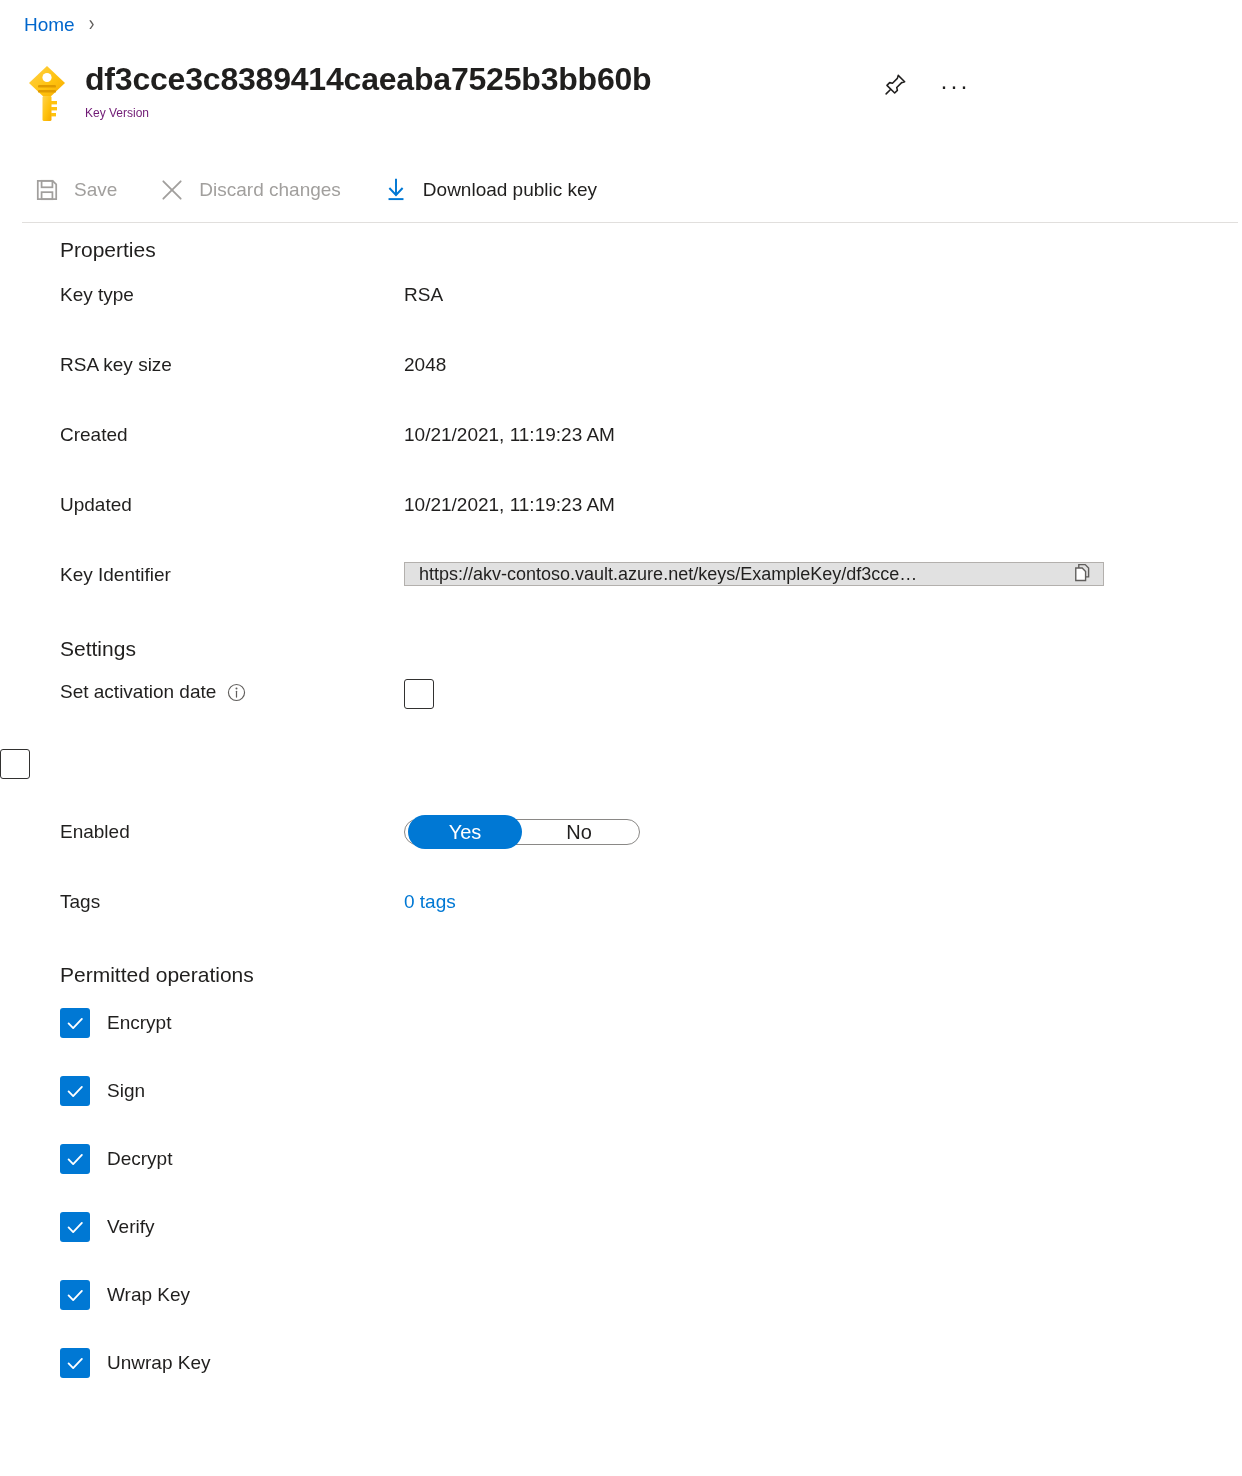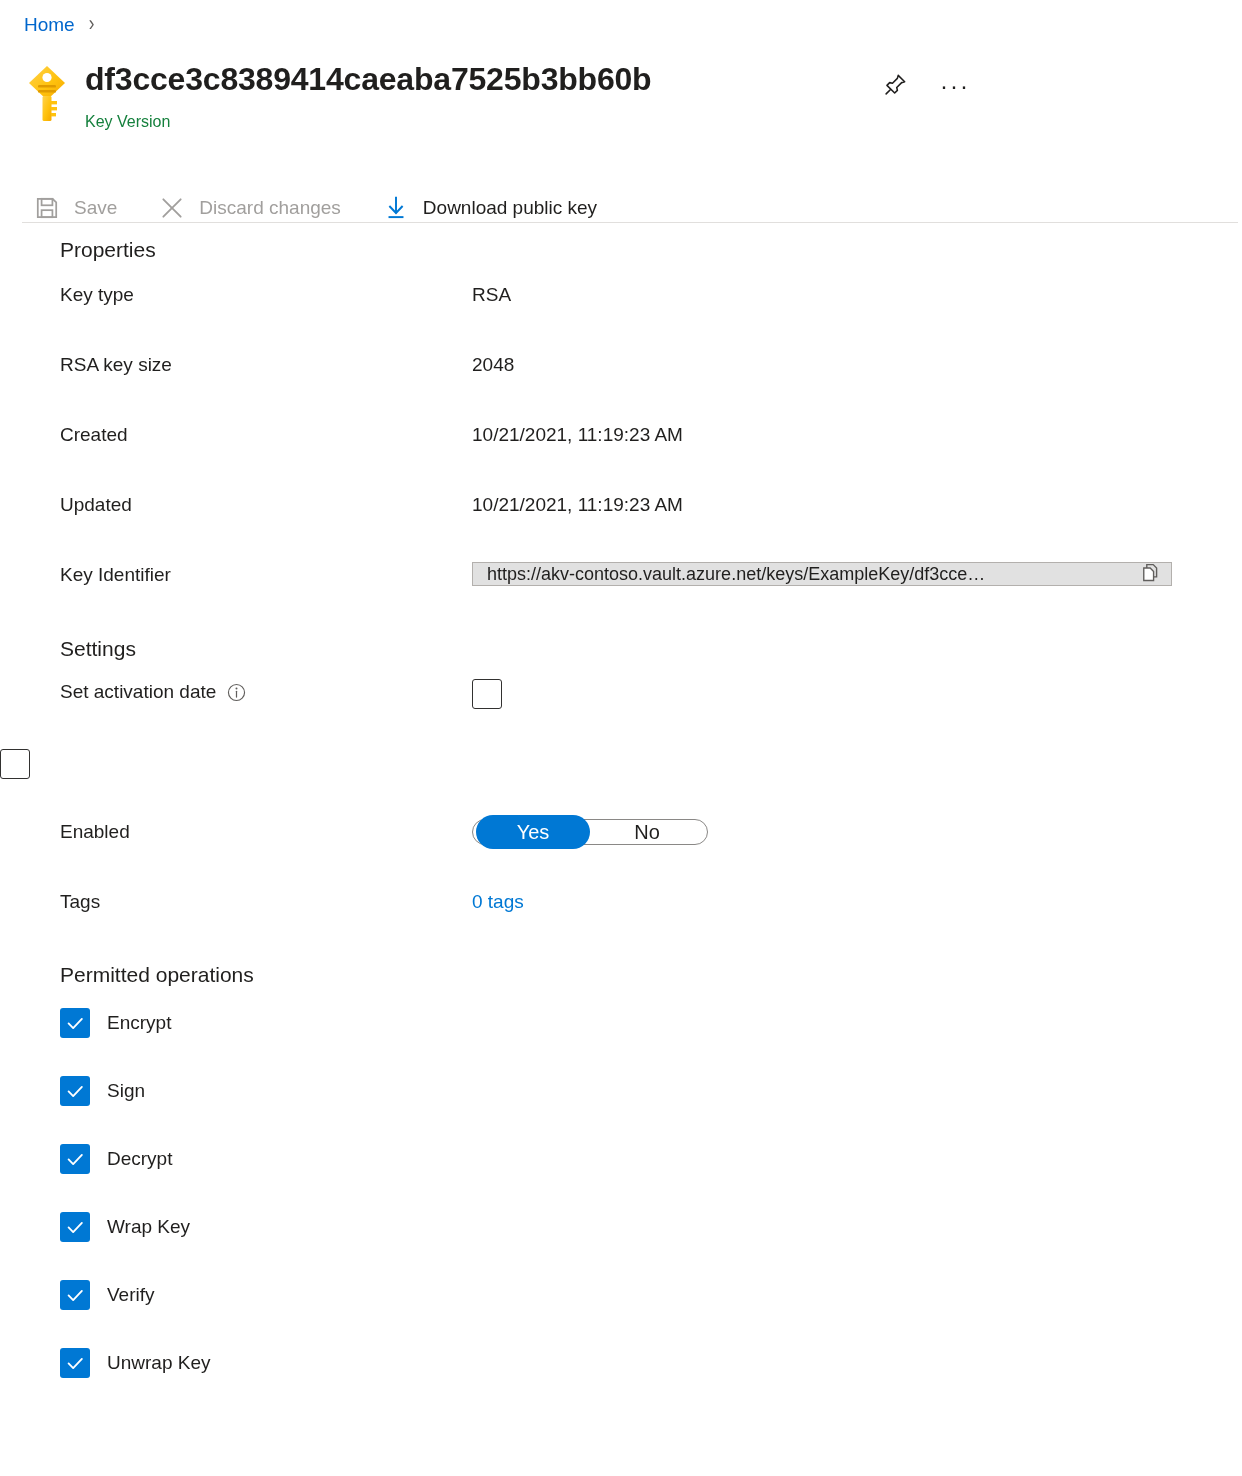--- a/index.html
+++ b/index.html
@@ -57,24 +57,24 @@
   }
   .page-title {
     font-size: 32px;
     font-weight: bold;
     line-height: 42px;
     color: #201f1e;
     letter-spacing: -0.2px;
     white-space: nowrap;
   }
   .page-subtitle {
-    font-size: 16px;
-    color: #15803d;
+    font-size: 12px;
+    color: #701a75;
     line-height: 22px;
-    margin-top: 11px;
+    margin-top: 2px;
   }
   .title-actions {
     position: absolute;
     left: 875px;
     top: 68px;
     display: flex;
     align-items: center;
   }
   .icon-btn {
     width: 40px;
@@ -92,21 +92,21 @@
     font-size: 24px;
     color: #201f1e;
     letter-spacing: 2px;
     line-height: 10px;
   }
 
   
   .command-bar {
     position: absolute;
     left: 30px;
-    top: 186px;
+    top: 168px;
     display: flex;
     align-items: center;
     height: 44px;
   }
   .cmd {
     display: flex;
     align-items: center;
     height: 44px;
     padding: 0 10px 0 0;
     background: none;
@@ -152,21 +152,21 @@
     line-height: 28px;
     margin-left: 60px;
   }
   .kv-row {
     position: relative;
     display: flex;
     align-items: flex-start;
     min-height: 70px;
   }
   .kv-label {
-    width: 472px;
+    width: 404px;
     padding-left: 60px;
     box-sizing: border-box;
     font-size: 19px;
     color: #201f1e;
     line-height: 26px;
     display: flex;
     align-items: center;
   }
   .kv-value {
     font-size: 19px;
@@ -493,30 +493,30 @@
     </span>
     <span class="op-label">Decrypt</span>
   </div>
 
   <div class="op-row">
     <span class="cb-checked">
       <svg viewBox="0 0 24 24" width="22" height="22" xmlns="http://www.w3.org/2000/svg">
           <path d="M5 12.5 L10 17.5 L19.5 7.5" fill="none" stroke="#ffffff" stroke-width="2" stroke-linecap="round" stroke-linejoin="round"></path>
         </svg>
     </span>
-    <span class="op-label">Wrap Key</span>
+    <span class="op-label">Verify</span>
   </div>
 
   <div class="op-row">
     <span class="cb-checked">
       <svg viewBox="0 0 24 24" width="22" height="22" xmlns="http://www.w3.org/2000/svg">
           <path d="M5 12.5 L10 17.5 L19.5 7.5" fill="none" stroke="#ffffff" stroke-width="2" stroke-linecap="round" stroke-linejoin="round"></path>
         </svg>
     </span>
-    <span class="op-label">Verify</span>
+    <span class="op-label">Wrap Key</span>
   </div>
 
   <div class="op-row">
     <span class="cb-checked">
       <svg viewBox="0 0 24 24" width="22" height="22" xmlns="http://www.w3.org/2000/svg">
           <path d="M5 12.5 L10 17.5 L19.5 7.5" fill="none" stroke="#ffffff" stroke-width="2" stroke-linecap="round" stroke-linejoin="round"></path>
         </svg>
     </span>
     <span class="op-label">Unwrap Key</span>
   </div>

